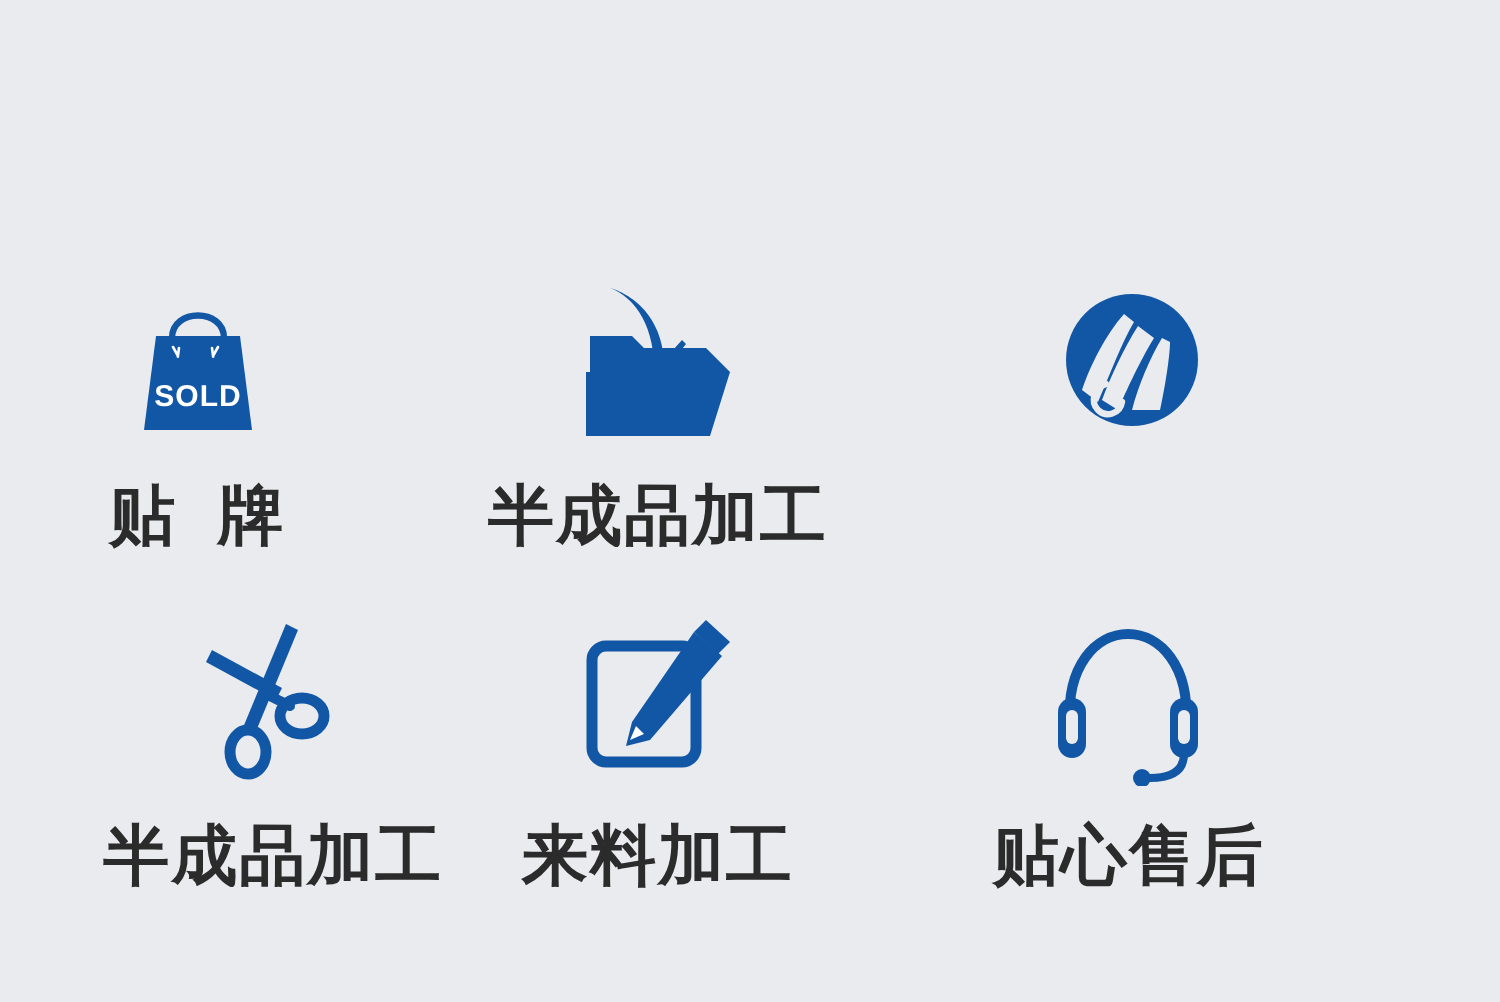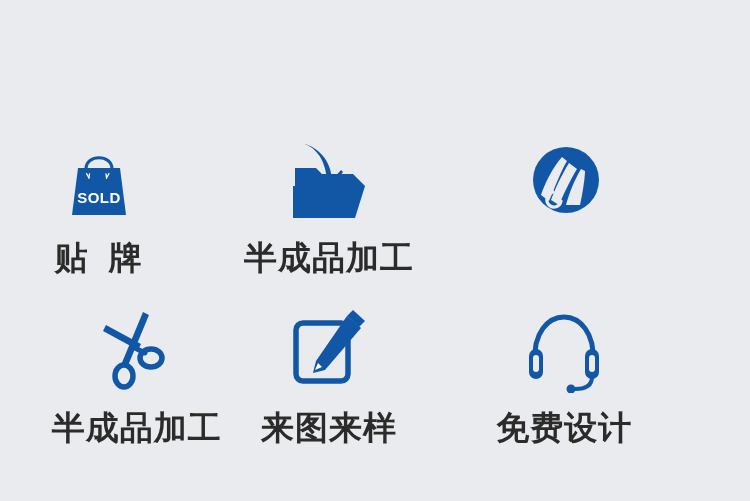--- a/index.html
+++ b/index.html
@@ -140,32 +140,32 @@
 
     <div class="cell c4">
       <div class="icon-box">
         <svg width="88" height="88" viewBox="0 0 88 88" aria-hidden="true">
           <rect x="11" y="17" width="52" height="58" rx="7" ry="7" fill="none" stroke="#1257a5" stroke-width="5.5"></rect>
           <path d="M62 10 L76 22 L40 64 L28 67 L31 55 Z" fill="#1257a5"></path>
           <path d="M68 4 L80 15 L74 21 L62 10 Z" fill="#1257a5"></path>
           <path d="M30 64 L33 57 L37 61 Z" fill="#ffffff"></path>
         </svg>
       </div>
-      <div class="cell-label">来图来样</div>
+      <div class="cell-label">来料加工</div>
     </div>
 
     <div class="cell c5">
       <div class="icon-box">
         <svg width="86" height="86" viewBox="0 0 86 86" aria-hidden="true">
           <path d="M14 55 C12 26, 27 10, 43 10 C59 10, 74 26, 72 55" fill="none" stroke="#1257a5" stroke-width="5"></path>
           <rect x="8" y="42" width="14" height="30" rx="7" ry="7" fill="#1257a5"></rect>
           <rect x="12" y="48" width="6" height="17" rx="3" ry="3" fill="#e9ebee"></rect>
           <rect x="64" y="42" width="14" height="30" rx="7" ry="7" fill="#1257a5"></rect>
           <rect x="68" y="48" width="6" height="17" rx="3" ry="3" fill="#e9ebee"></rect>
           <path d="M71 70 C71 80, 62 82, 54 82" fill="none" stroke="#1257a5" stroke-width="4"></path>
           <circle cx="50" cy="82" r="4.5" fill="#1257a5"></circle>
         </svg>
       </div>
-      <div class="cell-label">免费设计</div>
+      <div class="cell-label">贴心售后</div>
     </div>
 
   </div>
 </div>
 
 </body></html>

